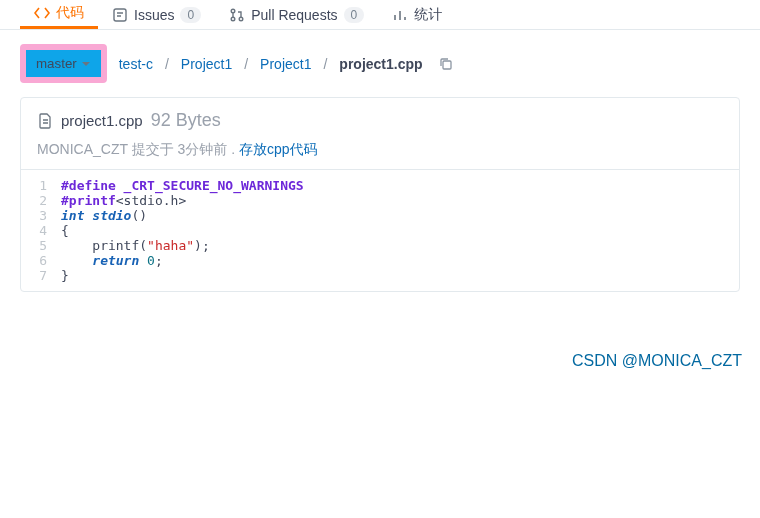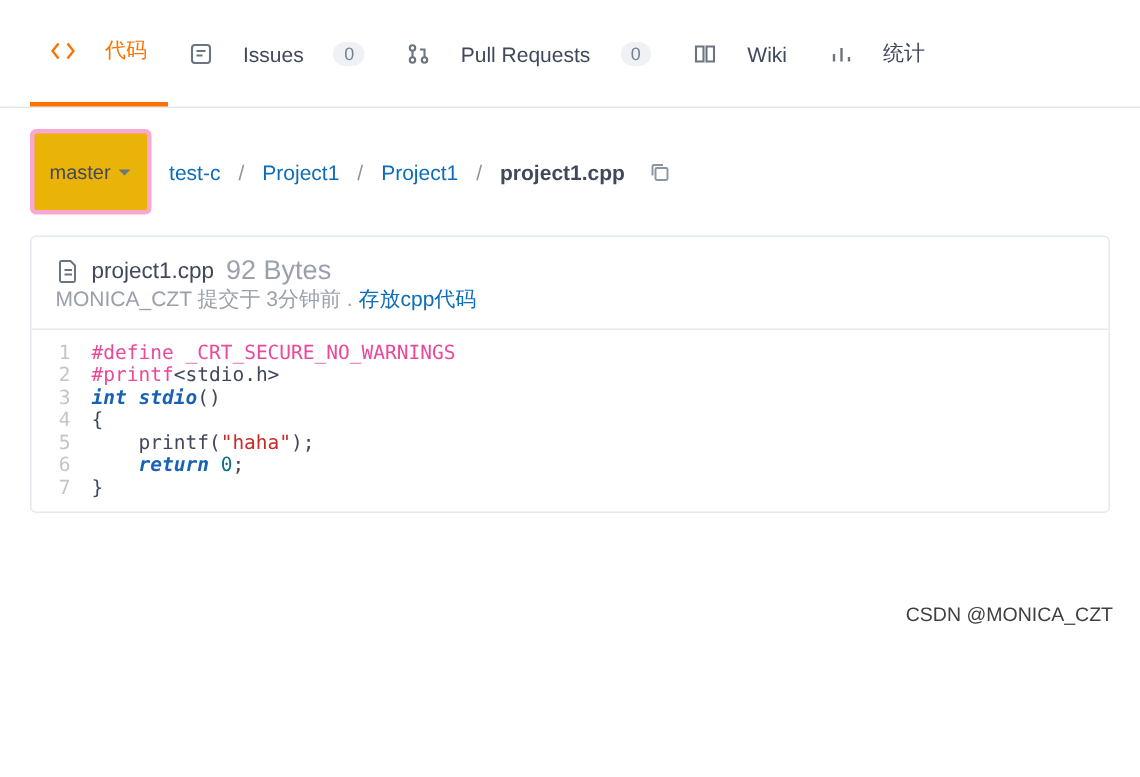--- a/index.html
+++ b/index.html
@@ -1,44 +1,44 @@
 <!DOCTYPE html>
 <html><head>
   <meta charset="utf-8">
   <style>
     * { margin: 0; padding: 0; box-sizing: border-box; }
     body { font-family: -apple-system, BlinkMacSystemFont, "Segoe UI", sans-serif; font-size: 14px; color: #40485b; background: #fff; width: 760px; }
     .tabs { display: flex; align-items: center; border-bottom: 1px solid #e3e9ed; padding-left: 20px; }
-    .tab { display: flex; align-items: center; padding: 25px 14px; color: #40485b; cursor: pointer; gap: 20px; }
+    .tab { display: flex; align-items: center; padding: 4px 14px; color: #40485b; cursor: pointer; gap: 6px; }
     .tab.active { color: #fe7300; border-bottom: 3px solid #fe7300; }
     .tab .icon { display: inline-flex; }
     .tab-badge { background: #eff1f4; color: #76828f; border-radius: 10px; padding: 1px 7px; font-size: 12px; }
     .toolbar { display: flex; align-items: center; padding: 14px 20px; gap: 12px; }
-    .branch-btn { border: 3px solid #f9a8d4; border-radius: 4px; padding: 18px 10px; background: #eab308; display: flex; align-items: center; gap: 4px; cursor: pointer; color: #40485b; }
+    .branch-btn { border: 6px solid #f9a8d4; border-radius: 4px; padding: 6px 10px; background: #0ea5e9; display: flex; align-items: center; gap: 4px; cursor: pointer; color: #40485b; }
     .breadcrumb { display: flex; align-items: center; gap: 12px; }
     .breadcrumb a { color: #0d6db8; text-decoration: none; cursor: pointer; }
     .breadcrumb .sep { color: #8c96a3; }
     .breadcrumb .current { font-weight: 600; color: #40485b; }
     .copy-icon { color: #8c96a3; cursor: pointer; margin-left: 4px; }
     .file-box { border: 1px solid #e3e9ed; border-radius: 4px; margin: 0 20px 20px 20px; }
     .file-header { padding: 12px 16px 10px 16px; }
     .file-title { display: flex; align-items: center; gap: 8px; }
     .file-name { font-weight: 500; color: #40485b; font-size: 15px; }
     .file-size { color: #9aa1ac; font-size: 18px; }
-    .commit-line { color: #9aa1ac; font-size: 14px; }
+    .commit-line { color: #9aa1ac; font-size: 14px; margin-top: 10px; }
     .commit-line .msg { color: #0d6db8; cursor: pointer; }
     .code-area { border-top: 1px solid #e3e9ed; padding: 8px 0; font-family: Consolas, Monaco, monospace; font-size: 13px; }
     .code-line { display: flex; }
     .line-num { width: 40px; text-align: right; color: #c0c6cc; padding-right: 14px; user-select: none; }
     .line-content { flex: 1; white-space: pre; }
-    .c-red { color: #ec4899; font-weight: normal; }
+    .c-red { color: #6d28d9; font-weight: bold; }
     .c-blue { color: #1862b5; font-weight: bold; font-style: italic; }
     .c-str { color: #c92a2a; }
     .c-num { color: #0b7285; }
-    .watermark { text-align: right; color: #404040; font-size: 13px; padding: 40px 18px 6px 0; }
+    .watermark { text-align: right; color: #0369a1; font-size: 16px; padding: 40px 18px 6px 0; }
     svg { display: block; }
   </style>
 </head>
 <body>
 
 <div class="tabs">
   <div class="tab active">
     <span class="icon">
         <svg width="16" height="16" viewBox="0 0 16 16" fill="none" stroke="#fe7300" stroke-width="1.6">
           <path d="M5 3L1 8l4 5M11 3l4 5-4 5"></path>
@@ -60,28 +60,20 @@
     <span class="icon">
         <svg width="16" height="16" viewBox="0 0 16 16" fill="none" stroke="#6b7580" stroke-width="1.4">
           <circle cx="4" cy="4" r="1.8"></circle>
           <circle cx="4" cy="12" r="1.8"></circle>
           <circle cx="12" cy="12" r="1.8"></circle>
           <path d="M4 6v4M12 10V5h-3"></path>
         </svg>
       </span>
     <span>Pull Requests</span>
     <span class="tab-badge">0</span>
-  </div>
-  <div class="tab">
-    <span class="icon">
-        <svg width="16" height="16" viewBox="0 0 16 16" fill="none" stroke="#6b7580" stroke-width="1.4">
-          <path d="M2 3h5v10H2zM9 3h5v10H9z"></path>
-        </svg>
-      </span>
-    <span>Wiki</span>
   </div>
   <div class="tab">
     <span class="icon">
         <svg width="16" height="16" viewBox="0 0 16 16" fill="none" stroke="#6b7580" stroke-width="1.6">
           <path d="M3 13V8M8 13V4M13 13V10"></path>
         </svg>
       </span>
     <span>统计</span>
   </div>
 </div>

